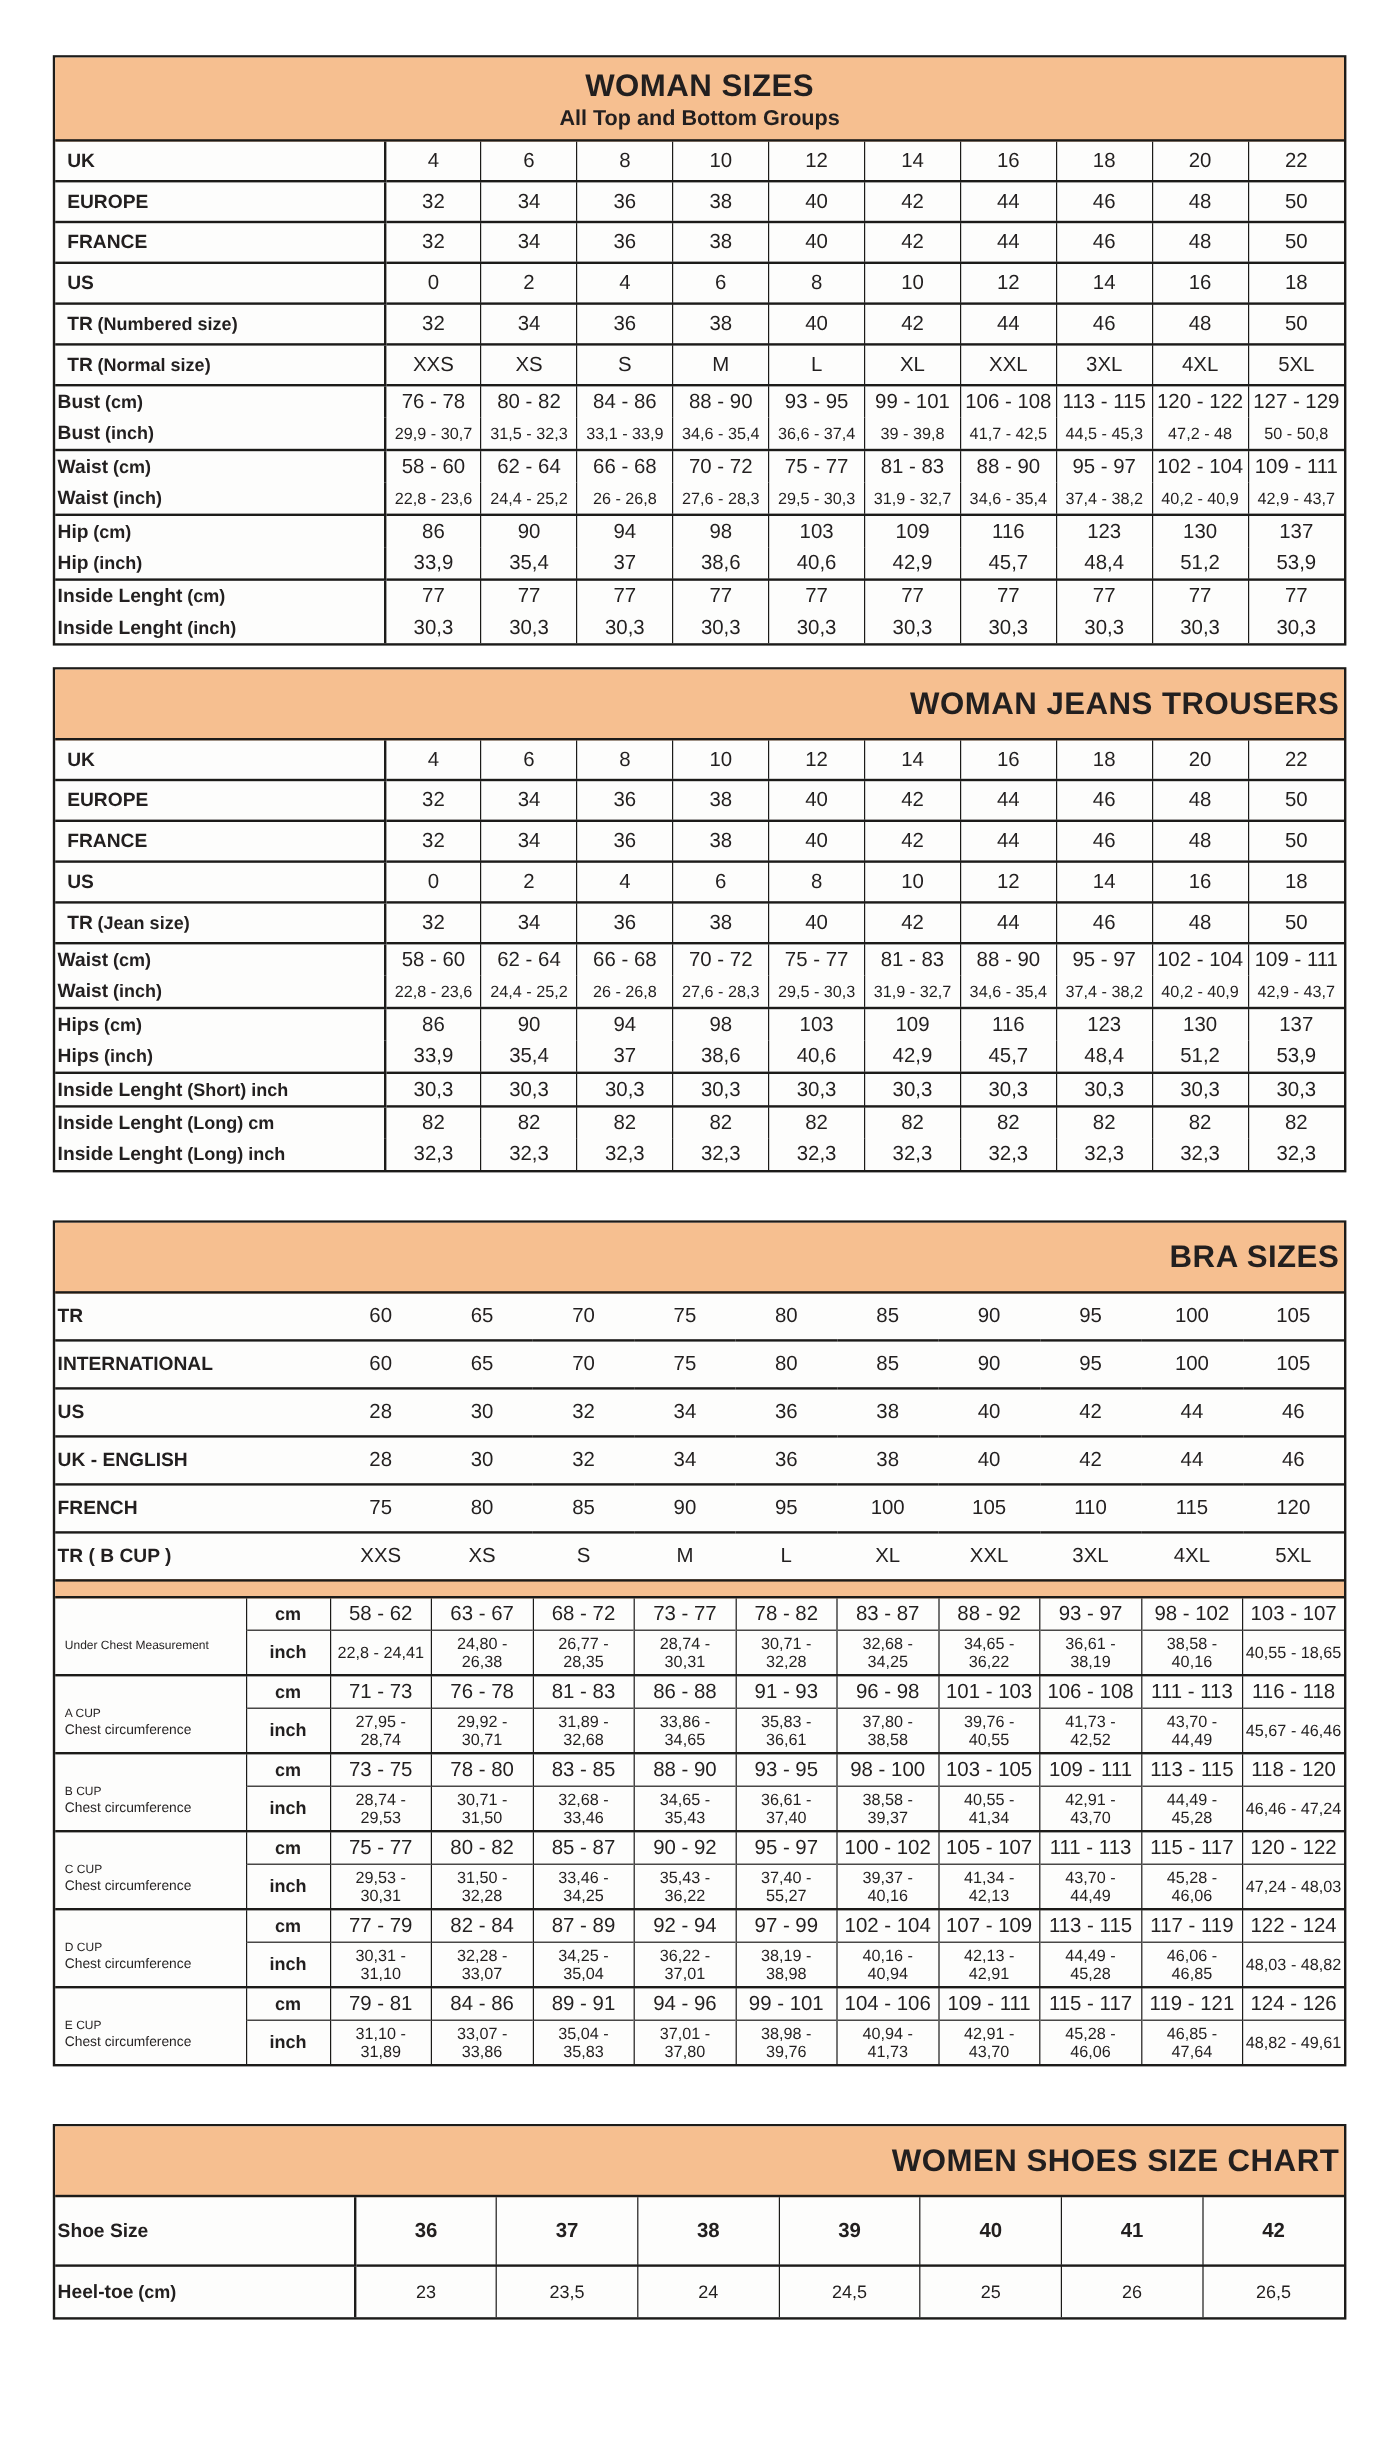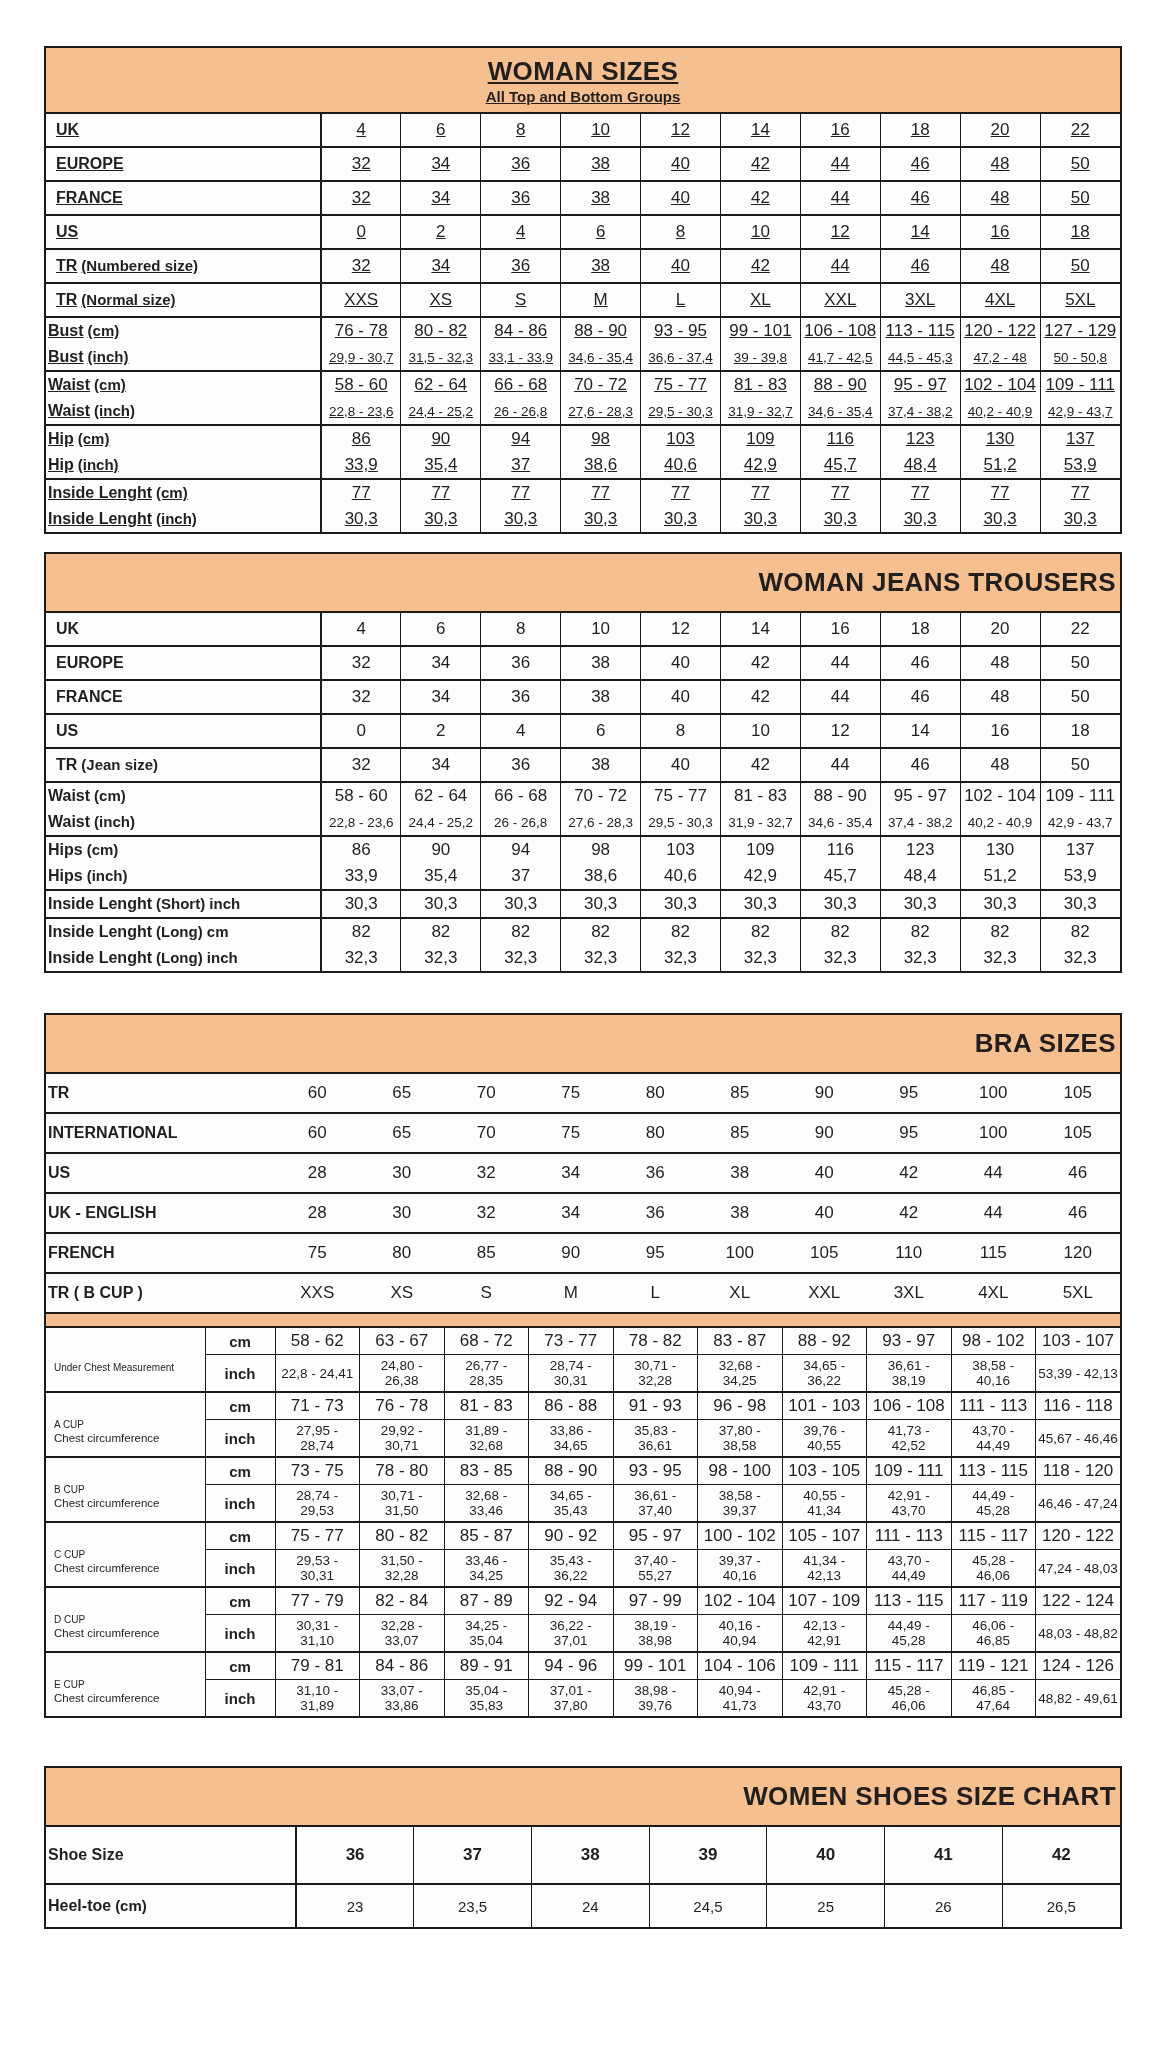--- a/index.html
+++ b/index.html
@@ -8,30 +8,30 @@
     width:1164px; height:2048px; overflow:hidden;
     background:var(--page-bg,#fff);
     font-family:"Liberation Sans", sans-serif;
     color:var(--ink,#221f1f);
   }
   .page { padding:46px 42px 0 44px; }
   section {
     border:2px solid var(--line,#1c1b19);
     background:var(--tbl-bg,#fdfdfc);
   }
-  .m18 { margin-bottom:18px;text-decoration:underline; }
+  .m18 { margin-bottom:18px; }
   .m40 { margin-bottom:40px; }
   .m48 { margin-bottom:48px; }
   .band {
     background:var(--peach,#f6bf90);
     border-bottom:2px solid var(--line,#1c1b19);
     text-align:center; padding:8px 4px 7px;
   }
   .band .t1 { font-weight:bold; font-size:26px; letter-spacing:.4px; }
-  .band .t2 { font-weight:bold; font-size:15px; margin-top:1px; }
+  .band .t2 { font-weight:bold; font-size:18px; margin-top:1px; }
   .band.single { padding:13px 4px;text-align:right; }
   table { width:100%; border-collapse:collapse; table-layout:fixed; }
   td {
     text-align:center; vertical-align:middle;
     font-size:17px; padding:6px 2px; overflow:hidden;
     border-left:1px solid var(--line,#1c1b19);
   }
   tbody { border-top:2px solid var(--line,#1c1b19); }
   table tbody:first-child { border-top:none; }
   td.lab {
@@ -583,21 +583,21 @@
             <td class="unit">inch</td>
             <td class="v sm">22,8 - 24,41</td>
             <td class="v sm">24,80 - 26,38</td>
             <td class="v sm">26,77 - 28,35</td>
             <td class="v sm">28,74 - 30,31</td>
             <td class="v sm">30,71 - 32,28</td>
             <td class="v sm">32,68 - 34,25</td>
             <td class="v sm">34,65 - 36,22</td>
             <td class="v sm">36,61 - 38,19</td>
             <td class="v sm">38,58 - 40,16</td>
-            <td class="v sm">53,39 - 42,13</td>
+            <td class="v sm">40,55 - 18,65</td>
           </tr>
         </tbody>
         <tbody>
           <tr>
             <td class="cuplab" rowspan="2">
               <span class="cup-name">A CUP</span>
               <span class="cup-sub">Chest circumference</span>
             </td>
             <td class="unit">cm</td>
             <td class="v">71 - 73</td>

